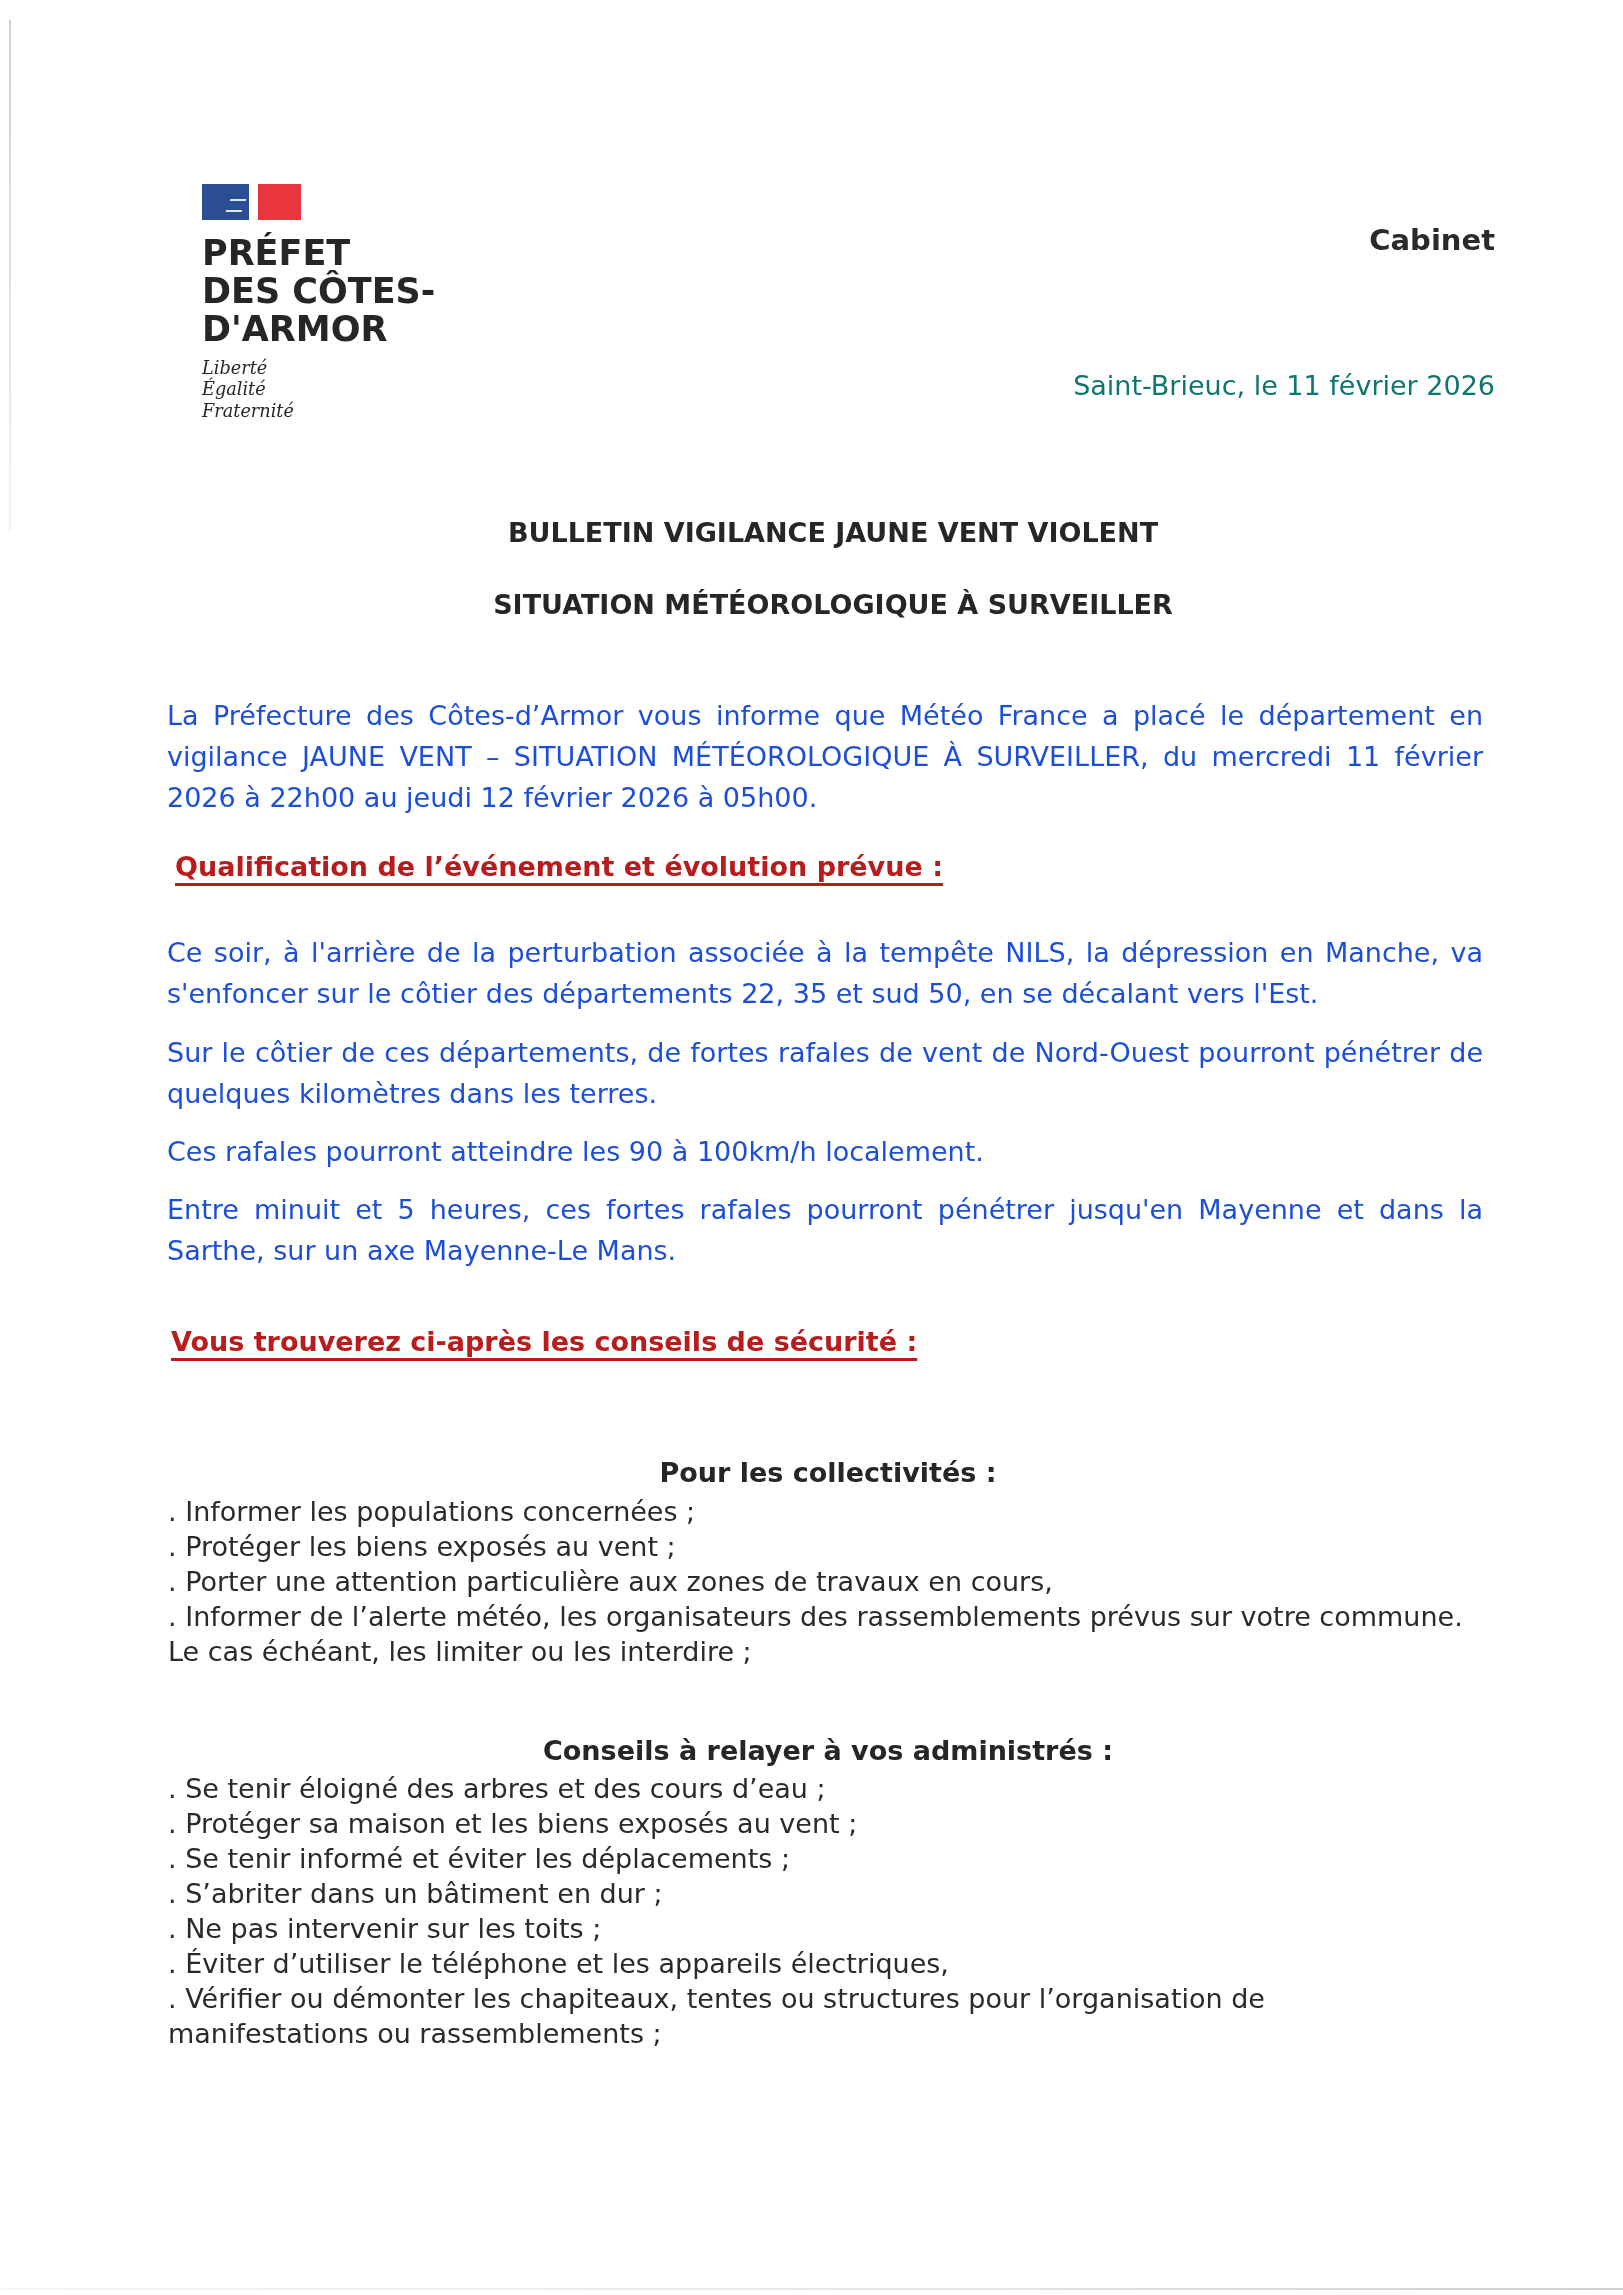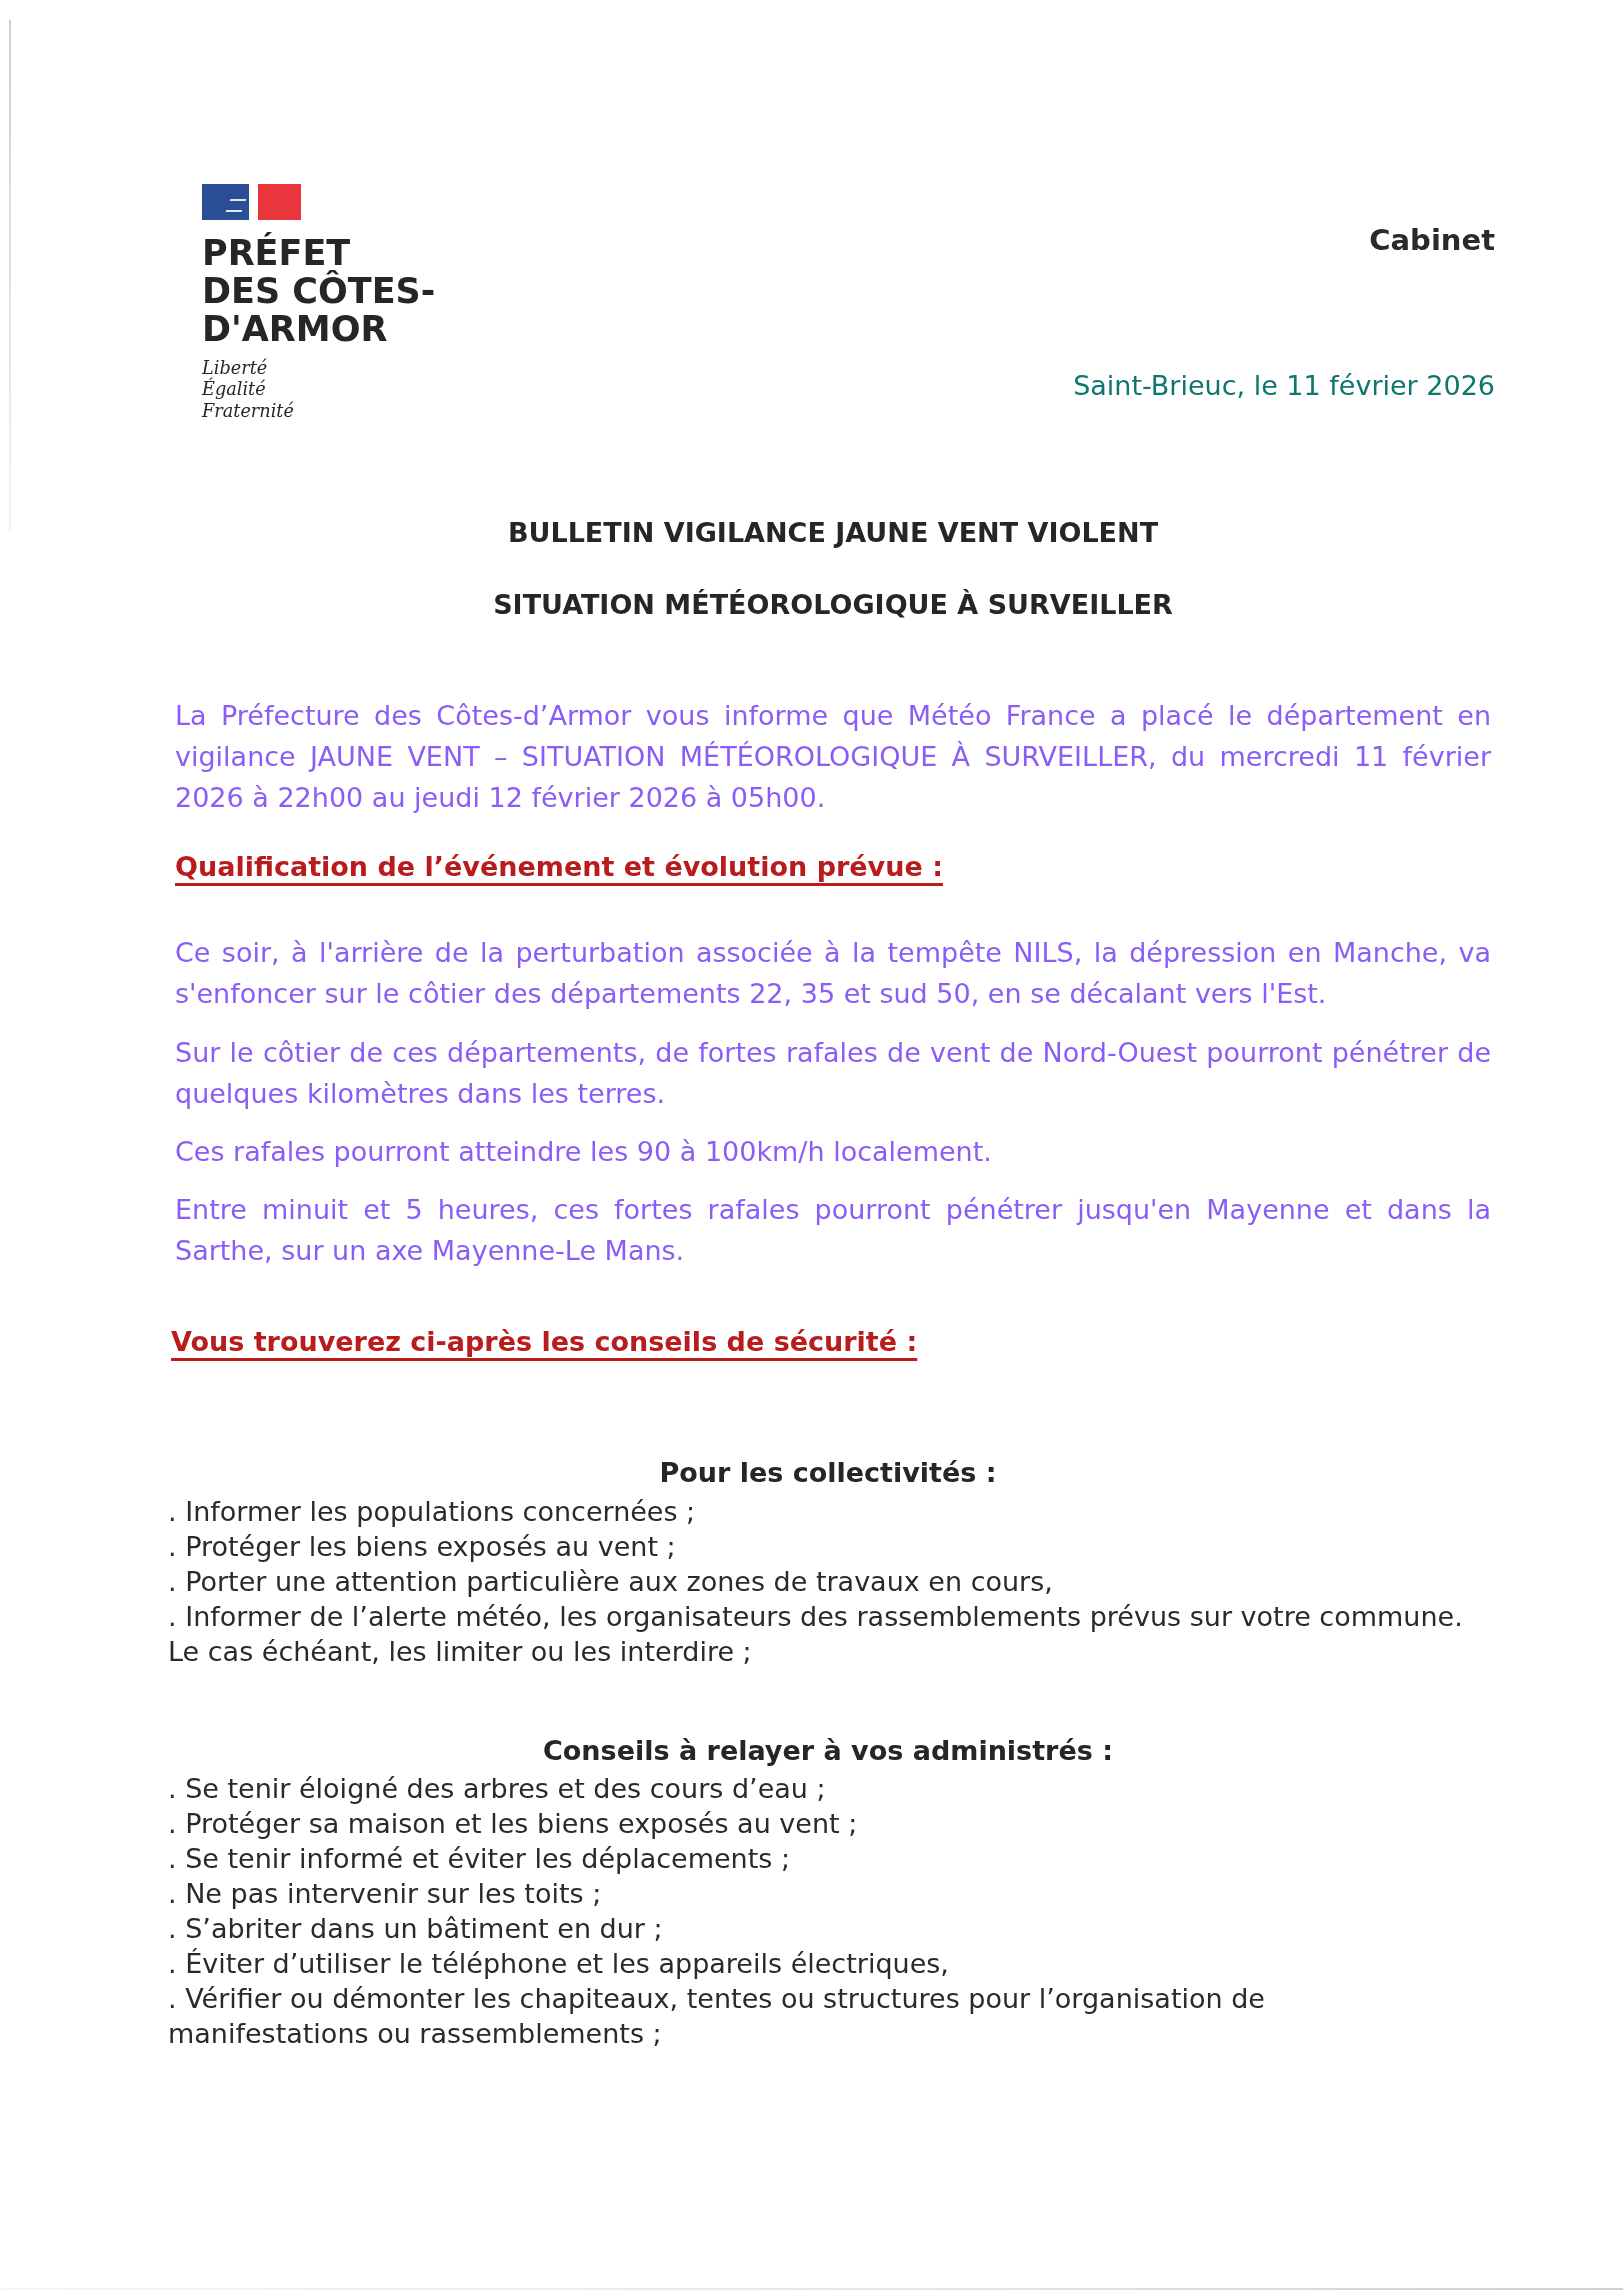--- a/index.html
+++ b/index.html
@@ -28,21 +28,21 @@
     font-size: 17.7px; line-height: 21.6px; color: #262626;
   }
 
   .service { position: absolute; right: 128px; top: 223px; font-weight: bold; font-size: 29px; color: #2a2a2a; }
   .place-date { position: absolute; right: 128px; top: 370px; font-size: 27px; color: #0f766e; }
 
   .title { position: absolute; left: 0; width: 1666px; text-align: center; font-weight: bold; font-size: 27px; color: #262626; }
   .title.t1 { top: 517px; }
   .title.t2 { top: 589px; }
 
-  .para { position: absolute; left: 175px; width: 1316px; font-size: 27px; line-height: 41px; color: #8b5cf6; text-align: justify; }
+  .para { position: absolute; left: 167px; width: 1316px; font-size: 27px; line-height: 41px; color: #1d4ed8; text-align: justify; }
   .section-head { position: absolute; left: 175px; font-weight: bold; font-size: 27px; color: #b91c1c; text-decoration: underline; text-decoration-thickness: 3.3px; text-underline-offset: 6.5px; }
 
   .sub-head { position: absolute; left: 0; width: 1656px; text-align: center; font-weight: bold; font-size: 27px; color: #262626; }
   .list { position: absolute; left: 168px; width: 1348px; font-size: 27px; line-height: 35px; color: #2a2a2a; }
   .list .item { white-space: nowrap; }
   .list .item.wrap { white-space: normal; }
 </style>
 </head>
 <body>
 
@@ -90,20 +90,20 @@
   <div class="item">. Porter une attention particulière aux zones de travaux en cours,</div>
   <div class="item">. Informer de l’alerte météo, les organisateurs des rassemblements prévus sur votre commune.</div>
   <div class="item">Le cas échéant, les limiter ou les interdire ;</div>
 </div>
 
 <div class="sub-head" style="top:1735px;">Conseils à relayer à vos administrés :</div>
 <div class="list" style="top:1771px;">
   <div class="item">. Se tenir éloigné des arbres et des cours d’eau ;</div>
   <div class="item">. Protéger sa maison et les biens exposés au vent ;</div>
   <div class="item">. Se tenir informé et éviter les déplacements ;</div>
+  <div class="item">. S’abriter dans un bâtiment en dur ;</div>
   <div class="item">. Ne pas intervenir sur les toits ;</div>
-  <div class="item">. S’abriter dans un bâtiment en dur ;</div>
   <div class="item">. Éviter d’utiliser le téléphone et les appareils électriques,</div>
   <div class="item wrap" style="width:1152px;">. Vérifier ou démonter les chapiteaux, tentes ou structures pour l’organisation de manifestations ou rassemblements ;</div>
 </div>
 
 <div class="scan-edge-bottom"></div>
 
 
 </body></html>

